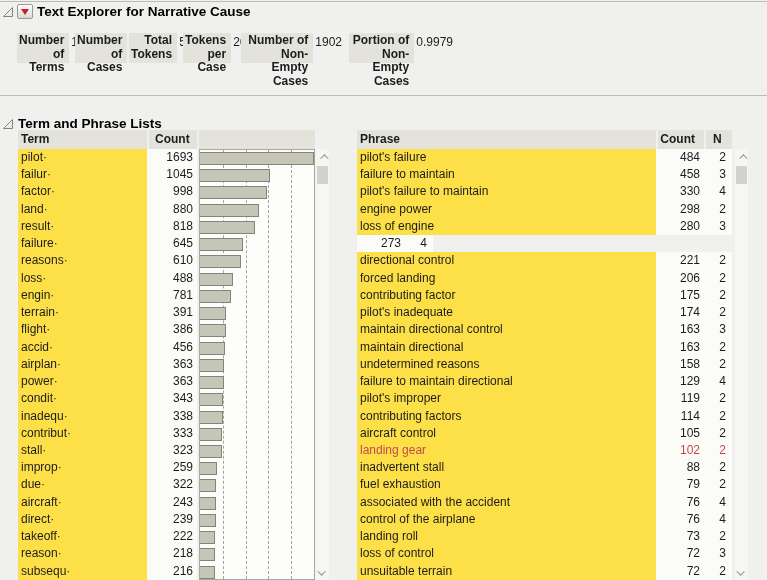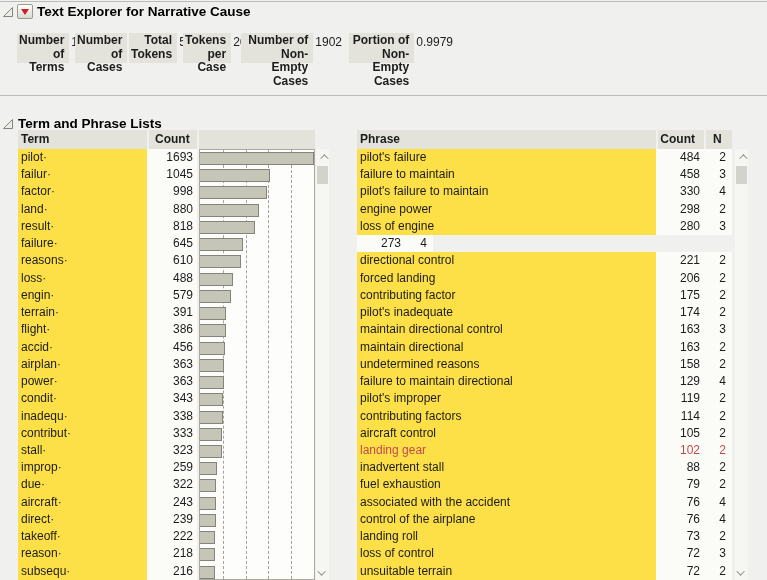--- a/index.html
+++ b/index.html
@@ -195,21 +195,21 @@
     <div class="white-cell t-count">610</div>
   </div>
 
   <div class="lrow">
     <div class="gray-cell t-term">loss·</div>
     <div class="white-cell t-count">488</div>
   </div>
 
   <div class="lrow">
     <div class="gray-cell t-term">engin·</div>
-    <div class="white-cell t-count">579</div>
+    <div class="white-cell t-count">781</div>
   </div>
 
   <div class="lrow">
     <div class="gray-cell t-term">terrain·</div>
     <div class="white-cell t-count">391</div>
   </div>
 
   <div class="lrow">
     <div class="gray-cell t-term">flight·</div>
     <div class="white-cell t-count">386</div>

